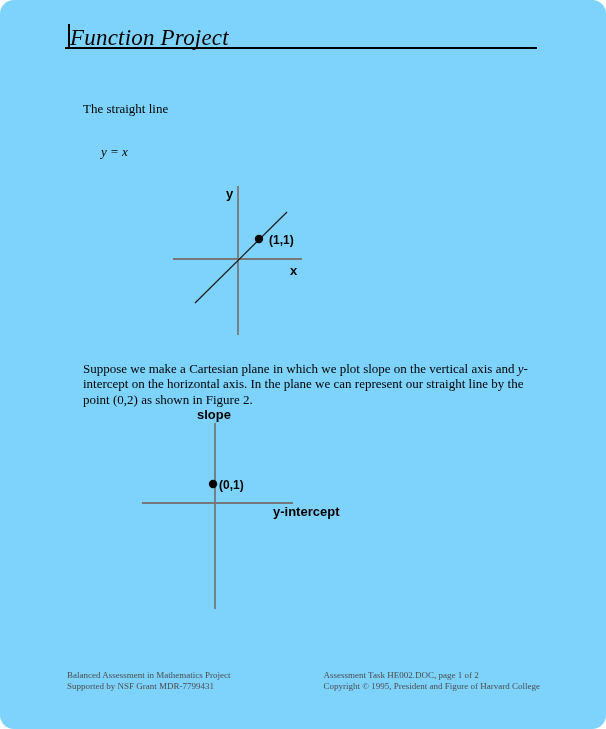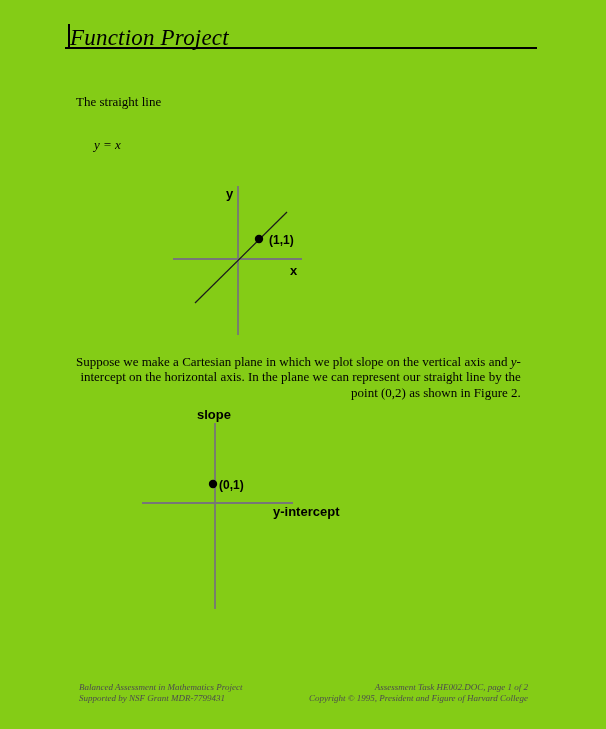--- a/index.html
+++ b/index.html
@@ -1,23 +1,24 @@
 <!DOCTYPE html>
 <html><head>
 <meta charset="utf-8">
 <style>
   html, body { margin: 0; padding: 0; background: #ffffff; }
   .page {
     position: relative;
     width: 606px;
     height: 729px;
-    background: #84cc16;
+    background: #7dd3fc;
     font-family: "Liberation Serif", serif;
     color: #000000;
     overflow: hidden;
+    border-radius: 14px;
   }
   
   .title {
     position: absolute;
     left: 70px;
     top: 25px;
     margin: 0;
     font-size: 23px;
     font-style: italic;
     font-weight: normal;
@@ -36,25 +37,24 @@
     position: absolute;
     left: 65px;
     top: 47px;
     width: 472px;
     height: 1.5px;
     background: #000000;
   }
   
   .bodytext {
     position: absolute;
-    margin: 9px;
+    margin: 16px;
     font-size: 13px;
     line-height: 15.4px;
     white-space: nowrap;
-    text-align: right;
   }
   .intro    { left: 67px; top: 85px; }
   .equation { left: 85px; top: 128px; font-style: italic; }
   .para1    { left: 67px; top: 139px; }
   .para2    { left: 67px; top: 345px; }
   .para-line { white-space: nowrap; }
   .ital { font-style: italic; }
   
   .figure { position: absolute; }
   .fig1 { left: 170px; top: 183px; }
@@ -68,28 +68,27 @@
   .fig-pointlabel {
     font-family: "Liberation Sans", sans-serif;
     font-weight: bold;
     font-size: 12px;
     fill: #000000;
   }
   
   .footer-col {
     position: absolute;
     top: 670px;
-    margin: 12px;
+    margin: 0;
     font-size: 9px;
     line-height: 10.5px;
     color: #4d4d4d;
-    font-style: italic;
   }
   .footer-left  { left: 67px; text-align: left; }
-  .footer-right { right: 66px; text-align: right; }
+  .footer-right { right: 66px; text-align: left; }
 </style>
 </head>
 <body>
 
 <div class="page">
 
   <div class="text-cursor"></div>
   <h1 class="title">Function Project</h1>
   <div class="title-rule"></div>
 

